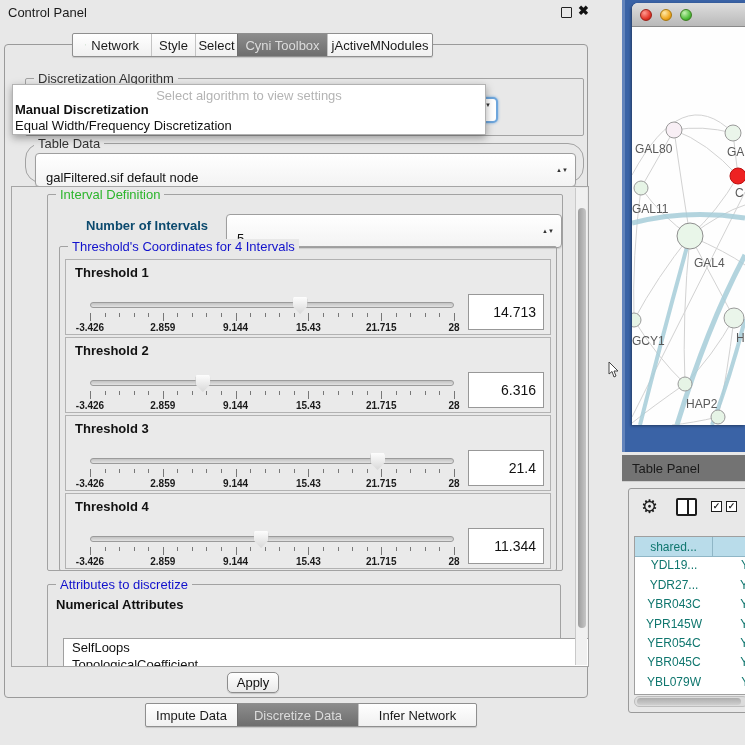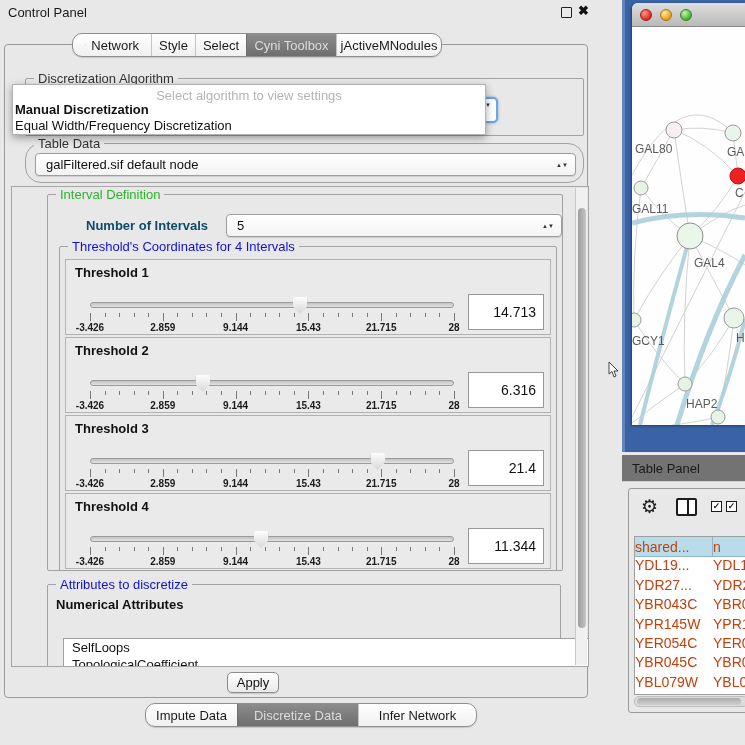--- a/index.html
+++ b/index.html
@@ -10,36 +10,36 @@
 
   
   .cp-titlebar { left:0; top:0; width:620px; height:25px; background:#e8e8e8; }
   .cp-title { left:8px; top:5px; font-size:13px; color:#1a1a1a; }
   .float-icon { left:561px; top:7px; width:11px; height:11px; border:1.5px solid #222; border-radius:1px; background:#e8e8e8; }
   .close-icon { left:578px; top:3px; font-size:13px; font-weight:bold; color:#111; }
 
   .cp-box { left:4px; top:44px; width:584px; height:654px; border:1px solid #9a9a9a; border-radius:4px; background:#e8e8e8; }
 
   
-  .tabbar { display:flex; height:24px; border:1px solid #8f8f8f; border-radius:10px; overflow:hidden; background:linear-gradient(#ffffff,#f0f0f0); box-shadow:0 1px 1px rgba(0,0,0,.15); z-index:30; }
+  .tabbar { display:flex; height:24px; border:1px solid #8f8f8f; border-radius:2px; overflow:hidden; background:linear-gradient(#ffffff,#f0f0f0); box-shadow:0 1px 1px rgba(0,0,0,.15); z-index:30; }
   .tabbar-top { left:72px; top:33px; }
   .tab { display:flex; align-items:center; justify-content:center; padding:0 12px; font-size:13px; color:#1a1a1a; border-left:1px solid #c4c4c4; cursor:default; white-space:nowrap; }
   .tab:first-child { border-left:none; }
   .tab.selected { background:linear-gradient(#8c8c8c,#6e6e6e); color:#dcdcdc; border-left-color:#6e6e6e; }
   .net-icon { width:13px; height:14px; margin-right:5px; }
 
   
   .group { border:1px solid #a2a2a2; border-radius:2px; }
   .gtitle { position:absolute; top:-8px; left:8px; background:#e8e8e8; padding:0 4px; font-size:13px; white-space:nowrap; }
   .gtitle.green { color:#2cb52c; }
   .gtitle.blue { color:#1111cc; }
   .gtitle.dark { color:#333; }
 
   
-  .combo { position:absolute; background:linear-gradient(#ffffff,#f3f3f3); border:1px solid #9e9e9e; border-radius:4px; font-size:13px; color:#111; display:flex; align-items:center; padding:0 10px; box-shadow:0 1px 1px rgba(0,0,0,.12); }
+  .combo { position:absolute; background:linear-gradient(#ffffff,#f3f3f3); border:1px solid #9e9e9e; border-radius:4px; font-size:13px; color:#111; display:flex; align-items:flex-start; padding:16px 10px; box-shadow:0 1px 1px rgba(0,0,0,.12); }
   .combo .arrows { position:absolute; right:7px; top:50%; transform:translateY(-50%); display:flex; flex-direction:column; font-size:6px; line-height:5px; color:#333; }
 
   
   .popup { left:12px; top:84px; width:474px; height:51px; background:#ffffff; border:1px solid #b2b2b2; box-shadow:0 3px 8px rgba(0,0,0,.35); z-index:50; }
   .popup-header { position:absolute; top:3px; left:0; width:100%; text-align:center; font-size:13px; color:#b4b4b4; }
   .popup-item { position:absolute; left:2px; font-size:13px; color:#111; white-space:nowrap; }
   .popup-item.bold { font-weight:bold; }
 
   
   .inner-panel { left:11px; top:186px; width:578px; height:481px; border:1px solid #a5a5a5; background:#e8e8e8; overflow:hidden; }
@@ -85,21 +85,21 @@
 
   .tp-bar { left:622px; top:455px; width:123px; height:27px; background:#737373; border-bottom:1px solid #cfcfcf; }
   .tp-title { left:10px; top:6px; font-size:13px; color:#1a1a1a; }
   .tp-box { left:628px; top:488px; width:122px; height:225px; border:1px solid #9a9a9a; border-radius:3px 0 0 3px; background:#e8e8e8; overflow:hidden; }
   .gear-icon { position:absolute; left:12px; top:6px; font-size:19px; color:#1c1c1c; font-family:"DejaVu Sans", sans-serif; }
   .cols-icon { position:absolute; left:47px; top:9px; width:21px; height:18px; border:2px solid #1c1c1c; border-radius:2px; background:#fff; }
   .cols-icon::after { content:""; position:absolute; left:50%; top:0; width:2px; height:100%; background:#1c1c1c; }
   .cb-icon { position:absolute; top:12px; width:11px; height:11px; border:1.5px solid #1c1c1c; background:#fff; font-size:9px; line-height:9px; text-align:center; color:#1c1c1c; font-weight:bold; }
   .tp-table { position:absolute; left:5px; top:47px; width:114px; height:159px; overflow:hidden; background:#fff; border:1px solid #9f9f9f; }
   .tp-row { display:flex; height:19.4px; }
-  .tp-cell { flex:none; font-size:14px; color:#c2410c; line-height:19px; white-space:nowrap; overflow:hidden; }
+  .tp-cell { flex:none; font-size:12px; color:#0f766e; text-align:center; line-height:19px; white-space:nowrap; overflow:hidden; }
   .tp-cell.c1 { width:78px; }
   .tp-cell.c2 { width:86px; }
   .tp-head .tp-cell { background:#b9dcea; border-right:1px solid #8fb6c6; border-bottom:1px solid #8fb6c6; height:20px; line-height:20px; }
   .tp-hscroll { position:absolute; left:5px; top:207px; width:114px; height:11px; background:#dcdcdc; border:1px solid #bdbdbd; border-radius:5px; }
   .tp-hscroll .thumb { position:absolute; left:2px; top:1px; width:104px; height:7px; border-radius:4px; background:linear-gradient(#adadad,#cfcfcf); }
 
   .cursor { left:608px; top:362px; z-index:90; }
 </style>
 </head>
 <body>
@@ -121,21 +121,21 @@
           <line x1="4" y1="7" x2="10" y2="4" stroke="#888" stroke-width="1"></line>
           <circle cx="4" cy="3" r="2" fill="#4caf50"></circle>
           <circle cx="4" cy="11" r="2" fill="#4caf50"></circle>
           <circle cx="10" cy="4" r="2" fill="#7fd07f"></circle>
         </svg>
         <span>Network</span>
       </div>
       <div class="tab" style="width: 44px;">
         <span>Style</span>
       </div>
-      <div class="tab" style="width: 51px; text-align: right;">
+      <div class="tab" style="width: 42px; text-align: right;">
         <span>Select</span>
       </div>
       <div class="tab selected" style="width: 90px;">
         <span>Cyni Toolbox</span>
       </div>
       <div class="tab" style="width: 105px;">
         <span>jActiveMNodules</span>
       </div>
     </div>
 

